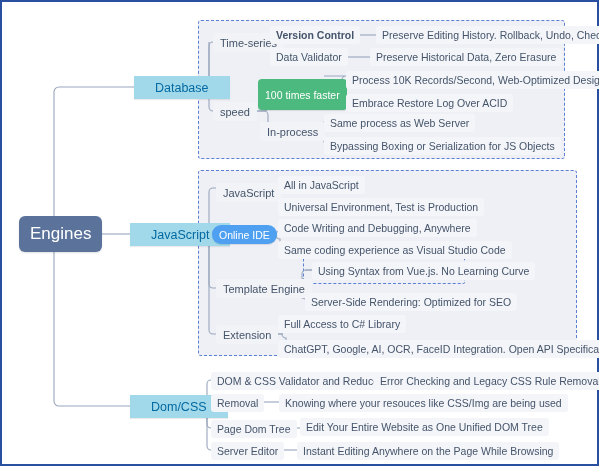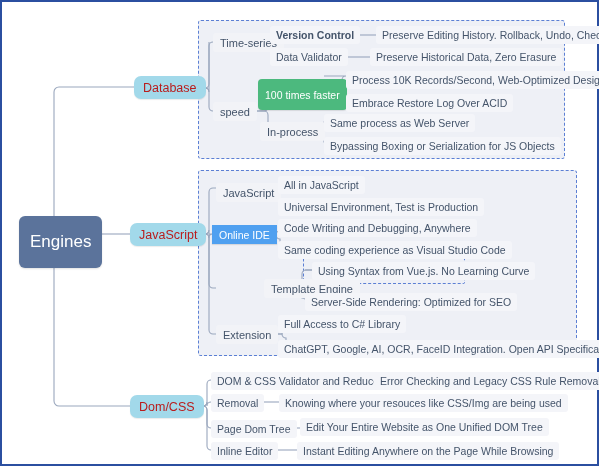--- a/index.html
+++ b/index.html
@@ -22,29 +22,29 @@
     display:flex;align-items:center;
     white-space:nowrap;
     color:#44546a;
   }
   
   .root{
     background:#5b739b;color:#ffffff;
     border-radius:6px;
     font-size:17px;
     padding:0 11px;
-    height:52px;
+    height:36px;
     box-shadow:0 1px 2px rgba(0,0,0,.12);
   }
   
   .branch{
-    background:#a2d9ea;color:#b91c1c;
-    border-radius:7px;
+    background:#a2d9ea;color:#0369a1;
+    border-radius:0;
     font-size:12.5px;
-    padding:0 9px;height:23px;
+    padding:0 21px;height:23px;
     box-shadow:0 1px 1px rgba(0,0,0,.08);
   }
   
   .mid{
     background:#f2f3f7;color:#44546a;
     border-radius:3px;
     font-size:11px;
     padding:0 7px;height:19px;
   }
   
@@ -56,21 +56,21 @@
   }
   
   .badge-green{
     background:#4cb97e;color:#ffffff;
     border-radius:4px;font-size:10.5px;
     padding:0 7px;height:31px;
     box-shadow:0 1px 1px rgba(0,0,0,.10);
   }
   .badge-blue{
     background:#4fa0f0;color:#ffffff;
-    border-radius:0;font-size:10.5px;
+    border-radius:9px;font-size:10.5px;
     padding:0 7px;height:19px;
     box-shadow:0 1px 1px rgba(0,0,0,.10);
   }
 
   
   .group{
     position:absolute;box-sizing:border-box;
     border:1.4px dashed #5b7fd4;
     background:#eef0f6;
     border-radius:3px;
@@ -168,35 +168,35 @@
   <div class="node branch" style="left:128px;top:221px;">JavaScript</div>
 
   <div class="node mid" style="left:214px;top:181px;">JavaScript</div>
   <div class="node leaf" style="left:276px;top:174px;">All in JavaScript</div>
   <div class="node leaf" style="left:276px;top:196px;">Universal Environment, Test is Production</div>
 
   <div class="node badge-blue" style="left:210px;top:223px;">Online IDE</div>
   <div class="node leaf" style="left:276px;top:217px;">Code Writing and Debugging, Anywhere</div>
   <div class="node leaf" style="left:276px;top:239px;">Same coding experience as Visual Studio Code</div>
 
-  <div class="node mid" style="left:214px;top:277px;margin-left:48px;">Template Engine</div>
+  <div class="node mid" style="left:214px;top:277px;">Template Engine</div>
   <div class="node leaf" style="left:310px;top:260px;">Using Syntax from Vue.js.  No Learning Curve</div>
   <div class="node leaf" style="left:303px;top:291px;">Server-Side Rendering: Optimized for SEO</div>
 
   <div class="node mid" style="left:214px;top:323px;">Extension</div>
   <div class="node leaf" style="left:276px;top:313px;">Full Access to C# Library</div>
   <div class="node leaf" style="left:276px;top:338px;">ChatGPT, Google, AI, OCR, FaceID Integration. Open API Specification Support</div>
 
   <div class="node branch" style="left:128px;top:393px;">Dom/CSS</div>
 
   <div class="node leaf" style="left:209px;top:370px;">DOM &amp; CSS Validator and Reducer</div>
   <div class="node leaf" style="left:372px;top:370px;">Error Checking and Legacy CSS Rule Removal</div>
 
   <div class="node leaf" style="left:209px;top:392px;">Removal</div>
   <div class="node leaf" style="left:277px;top:392px;text-align:center;">Knowing where your resouces like CSS/Img are being used</div>
 
   <div class="node leaf" style="left:209px;top:418px;">Page Dom Tree</div>
   <div class="node leaf" style="left:298px;top:416px;">Edit Your Entire Website as One Unified DOM Tree</div>
 
-  <div class="node leaf" style="left:209px;top:440px;">Inline Editor</div>
+  <div class="node leaf" style="left:209px;top:440px;">Server Editor</div>
   <div class="node leaf" style="left:295px;top:440px;">Instant Editing Anywhere on the Page While Browsing</div>
 
 </div>
 
 </body></html>

